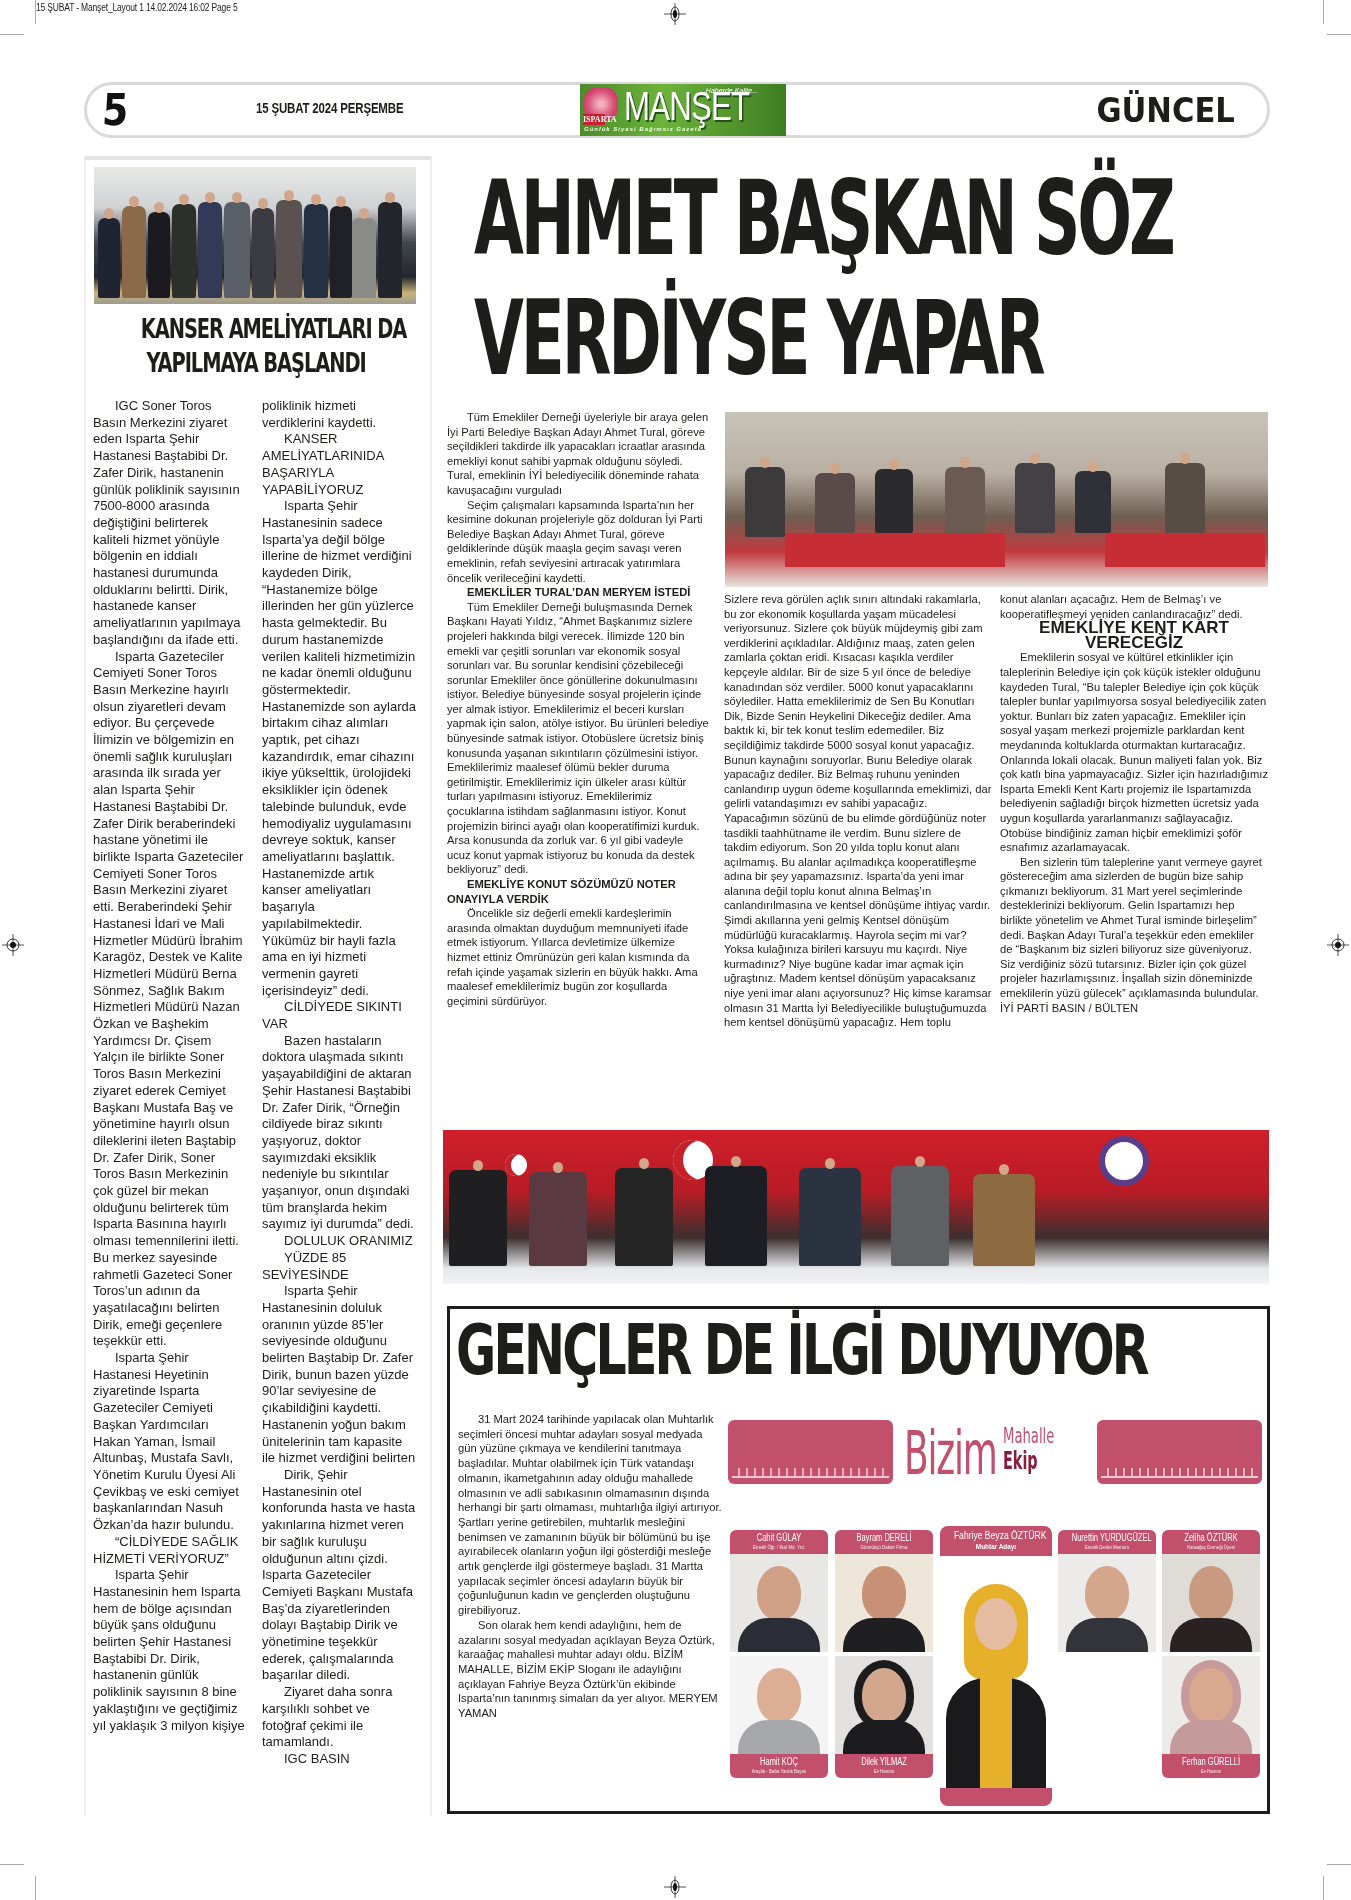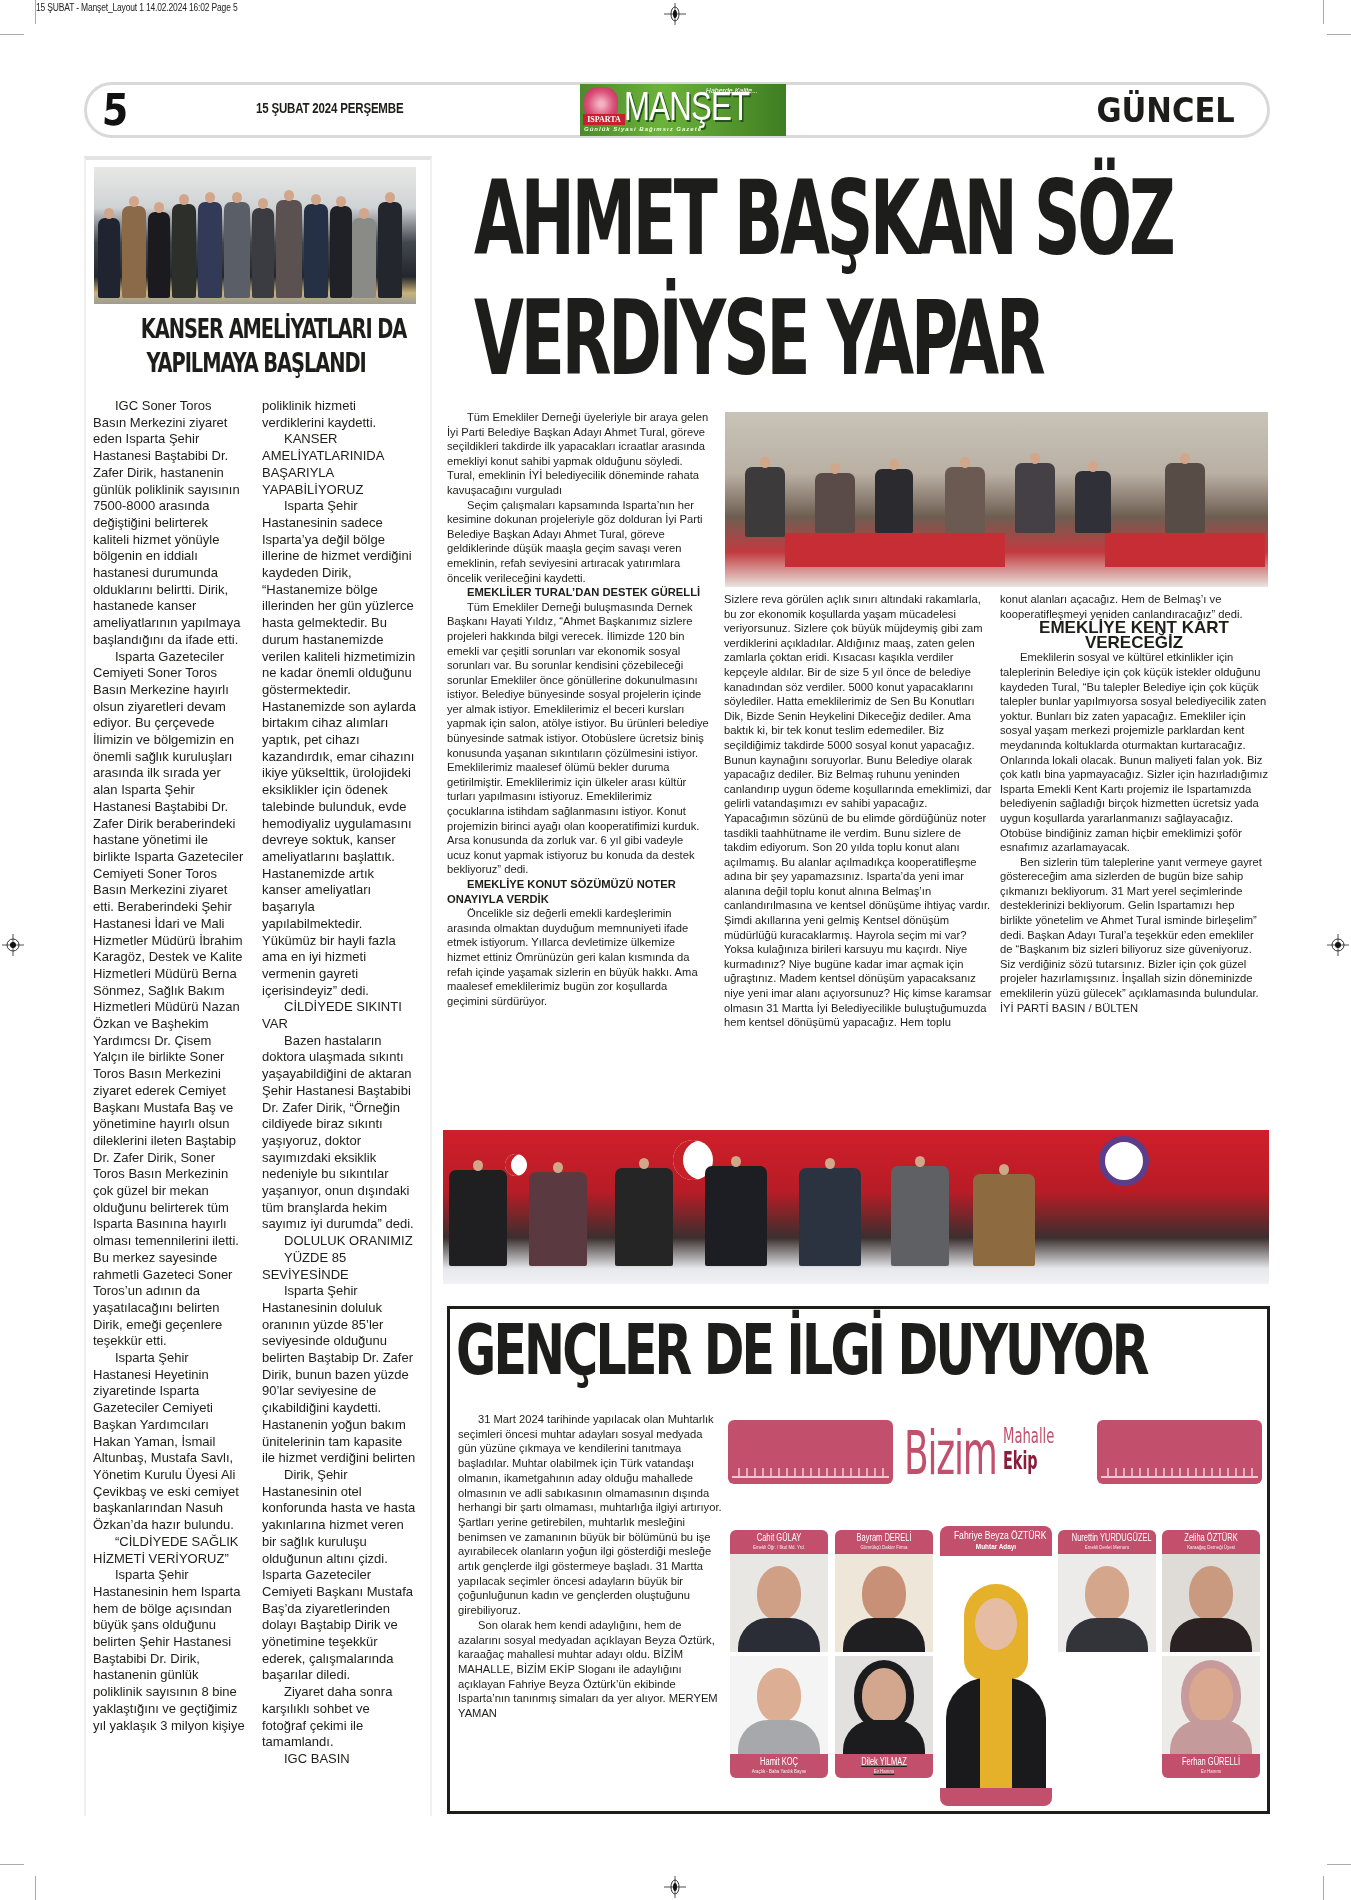--- a/index.html
+++ b/index.html
@@ -10,21 +10,21 @@
   .crop-v { position: absolute; width: 1px; background: #aaa; }
   .crop-h { position: absolute; height: 1px; background: #aaa; }
   .regmark { position: absolute; width: 22px; height: 22px; }
 
   
   .header { position: absolute; left: 84px; top: 82px; width: 1186px; height: 56px; border: 3px solid #d9d9d9; border-radius: 28px; background: #fff; }
   .page-num { position: absolute; left: 100px; top: 86px; font-family: "DejaVu Sans", sans-serif; font-weight: bold; font-size: 44px; line-height: 48px; color: #111; transform: scaleX(0.85) skewX(-4deg); }
   .head-date { position: absolute; left: 256px; top: 100px; font-size: 14px; font-weight: bold; color: #1d1d1b; transform: scaleX(0.82); transform-origin: left top; letter-spacing: -0.2px; }
   .logo { position: absolute; left: 580px; top: 84px; width: 206px; height: 52px; background: linear-gradient(90deg, #4d8a2c 0%, #6cb33a 40%, #3f7d22 100%); overflow: hidden; }
   .logo .rose { position: absolute; left: 4px; top: 3px; width: 34px; height: 34px; background: radial-gradient(circle, #f3b2c2 10%, #d94f77 55%, #b32853 100%); border-radius: 40%; }
-  .logo .isp { position: absolute; left: 3px; top: 30px; width: 42px; height: 11px; background: #c71f2f; color: #fff; font-size: 8px; font-weight: bold; text-align: center; line-height: 11px; font-family: "Liberation Serif", serif; }
+  .logo .isp { position: absolute; left: 3px; top: 30px; width: 22px; height: 11px; background: #c71f2f; color: #fff; font-size: 8px; font-weight: bold; text-align: center; line-height: 11px; font-family: "Liberation Serif", serif; }
   .logo .name { position: absolute; left: 44px; top: 2px; font-family: "Liberation Sans", sans-serif; font-size: 40px; color: #fff; letter-spacing: -1px; transform: scaleX(0.78); transform-origin: left top; line-height: 40px; text-shadow: 2px 2px 0 #24511a; }
   .logo .tag { position: absolute; left: 120px; top: 3px; font-size: 7px; font-style: italic; color: #fff; }
   .logo .sub { position: absolute; left: 4px; top: 42px; font-size: 6px; color: #eaffd8; letter-spacing: 1px; font-style: italic; font-weight: bold; }
   .section-tag { position: absolute; right: 116px; top: 88px; font-family: "DejaVu Sans", sans-serif; font-weight: bold; font-size: 34px; line-height: 44px; color: #1d1d1b; transform: scaleX(0.9); transform-origin: right top; }
 
   
   .left-box { position: absolute; left: 84px; top: 156px; width: 348px; height: 1660px; border-top: 4px solid #e3e3e3; border-left: 2px solid #f0f0f0; border-right: 2px solid #f0f0f0; }
   .photo { position: absolute; overflow: hidden; }
   .ph-group { left: 94px; top: 167px; width: 322px; height: 137px; background: linear-gradient(180deg, #e8e8e6 0%, #cfd2d4 30%, #43484f 55%, #23262c 80%, #c9b27a 92%, #9c9c94 100%); }
   .person { position: absolute; bottom: 6px; border-radius: 7px 7px 2px 2px; }
@@ -172,21 +172,21 @@
 </div>
 
 <div class="big-head">
   <span class="l">AHMET BAŞKAN SÖZ</span>
   <span class="l">VERDİYSE YAPAR</span>
 </div>
 
 <div class="mid-col mc1">
   <p>Tüm Emekliler Derneği üyeleriyle bir araya gelen İyi Parti Belediye Başkan Adayı Ahmet Tural, göreve seçildikleri takdirde ilk yapacakları icraatlar arasında emekliyi konut sahibi yapmak olduğunu söyledi. Tural, emeklinin İYİ belediyecilik döneminde rahata kavuşacağını vurguladı</p>
   <p>Seçim çalışmaları kapsamında Isparta’nın her kesimine dokunan projeleriyle göz dolduran İyi Parti Belediye Başkan Adayı Ahmet Tural, göreve geldiklerinde düşük maaşla geçim savaşı veren emeklinin, refah seviyesini artıracak yatırımlara öncelik verileceğini kaydetti.</p>
-  <p class="sub">EMEKLİLER TURAL’DAN DESTEK GÜRELLİ</p>
+  <p class="sub">EMEKLİLER TURAL’DAN MERYEM İSTEDİ</p>
   <p>Tüm Emekliler Derneği buluşmasında Dernek Başkanı Hayati Yıldız,  “Ahmet Başkanımız sizlere projeleri hakkında bilgi verecek. İlimizde 120 bin emekli var çeşitli sorunları var ekonomik sosyal sorunları var. Bu sorunlar kendisini çözebileceği sorunlar Emekliler önce gönüllerine dokunulmasını istiyor. Belediye bünyesinde sosyal projelerin içinde yer almak istiyor. Emeklilerimiz el beceri kursları yapmak için salon, atölye istiyor. Bu ürünleri belediye bünyesinde satmak istiyor. Otobüslere ücretsiz biniş konusunda yaşanan sıkıntıların çözülmesini istiyor. Emeklilerimiz maalesef ölümü bekler duruma getirilmiştir. Emeklilerimiz için ülkeler arası kültür turları yapılmasını istiyoruz. Emeklilerimiz çocuklarına istihdam sağlanmasını istiyor.  Konut projemizin birinci ayağı olan kooperatifimizi  kurduk. Arsa konusunda da zorluk var. 6 yıl gibi vadeyle ucuz konut yapmak istiyoruz bu konuda da destek bekliyoruz” dedi.</p>
   <p class="sub">EMEKLİYE KONUT SÖZÜMÜZÜ NOTER ONAYIYLA VERDİK</p>
   <p>Öncelikle siz değerli emekli kardeşlerimin arasında olmaktan duyduğum memnuniyeti ifade etmek istiyorum.  Yıllarca devletimize ülkemize hizmet ettiniz Ömrünüzün geri kalan kısmında da refah içinde yaşamak sizlerin en büyük hakkı. Ama maalesef emeklilerimiz bugün zor koşullarda geçimini sürdürüyor.</p>
 </div>
 
 <div class="photo ph-meeting">
   <div class="table-cloth" style="left:60px;width:220px;"></div>
   <div class="table-cloth" style="left:380px;width:160px;"></div>
   <div class="person" style="left:20px;width:40px;height:70px;background:#3d3a3c;bottom:50px;"></div>
   <div class="person" style="left:90px;width:40px;height:60px;background:#5a4a48;bottom:54px;"></div>
@@ -295,21 +295,21 @@
   <div class="cand" style="left:2px;top:238px;">
     <div class="face" style="background:#f4f4f4;">
         <div class="head" style="background:#dcae93;"></div>
         <div class="body" style="background:#a6a8ab;"></div>
       </div>
     <div class="lbl bot">
         <span class="nm">Hamit KOÇ</span>
         <span class="role">Araçlık - Baba Yardık Bayısı</span>
       </div>
   </div>
-  <div class="cand" style="left:107px;top:238px;text-decoration:underline;">
+  <div class="cand" style="left:107px;top:238px;">
     <div class="face" style="background:#e3e1df;">
         <div class="head" style="background:#d3a78d;box-shadow:0 0 0 8px #1c1c1f;"></div>
         <div class="body" style="background:#1c1c1f;"></div>
       </div>
     <div class="lbl bot">
         <span class="nm">Dilek YILMAZ</span>
         <span class="role">Ev Hanımı</span>
       </div>
   </div>
   <div class="cand" style="left:434px;top:238px;">

